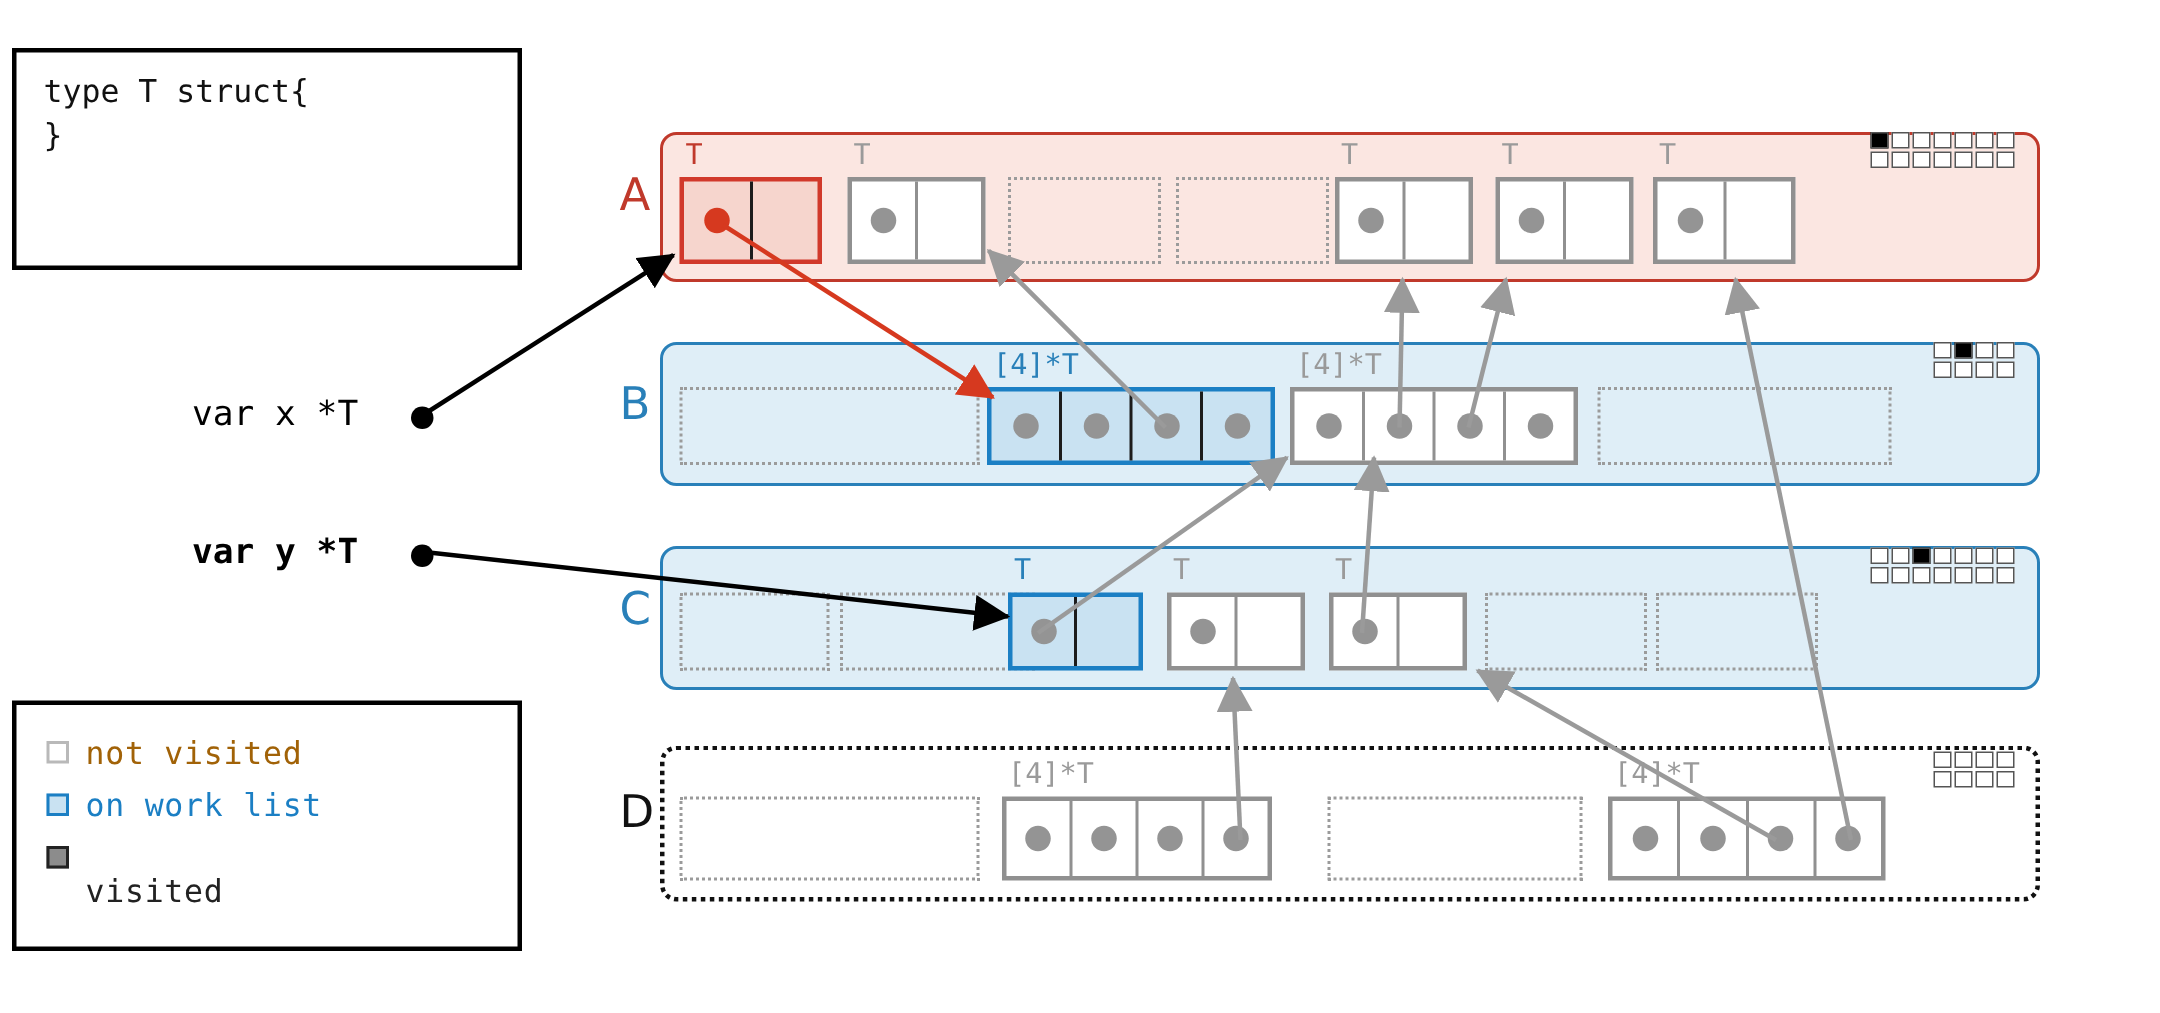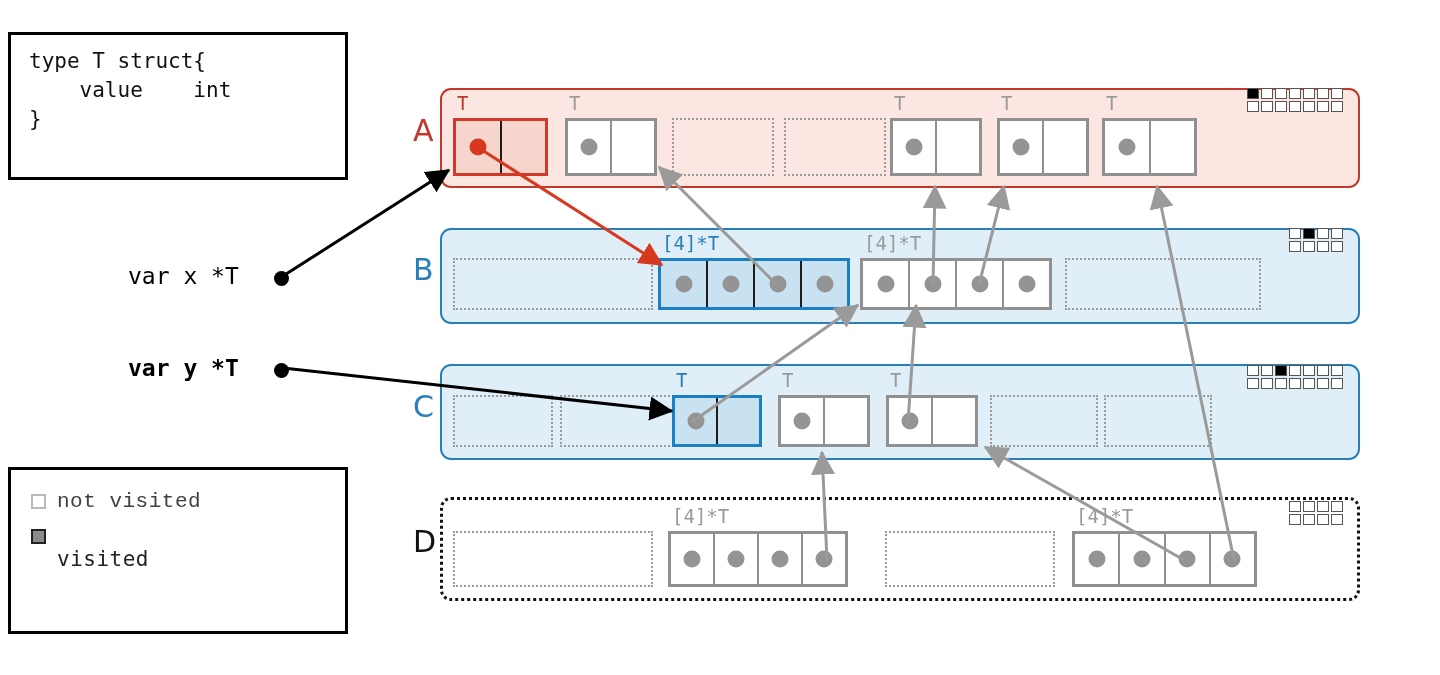--- a/index.html
+++ b/index.html
@@ -63,28 +63,31 @@
   svg.overlay{position:absolute;left:0;top:0;width:1440px;height:675px;
               pointer-events:none;overflow:visible;}
 </style>
 </head>
 <body>
 
 <div id="stage">
 
   <div class="codebox">
     <div class="codeline">type T struct{</div>
-    <div class="codeline">    value    int</div>
     <div class="codeline">}</div>
   </div>
 
   <div class="legendbox" id="legend">
       <div class="legrow">
         <div class="legsw" style="border: 2px solid rgb(185, 185, 185); background: rgb(255, 255, 255);"></div>
-        <div class="legtx" style="color: #404040; font-family: Liberation Mono, monospace;">not visited</div>
+        <div class="legtx" style="color: #a16207;">not visited</div>
+      </div>
+      <div class="legrow">
+        <div class="legsw" style="border: 2px solid rgb(27, 127, 196); background: rgb(201, 226, 242);"></div>
+        <div class="legtx" style="color: rgb(27, 127, 196);">on work list</div>
       </div>
       <div class="legrow">
         <div class="legsw" style="border: 2px solid rgb(34, 34, 34); background: rgb(140, 140, 140);"></div>
         <div class="legtx" style="color: rgb(34, 34, 34); margin-top: 44px;">visited</div>
       </div>
     </div>
 
   <div class="varlab" style="left:128px;top:263px;">var x *T</div>
   <div class="vardot" style="left:274px;top:271px;"></div>
 

